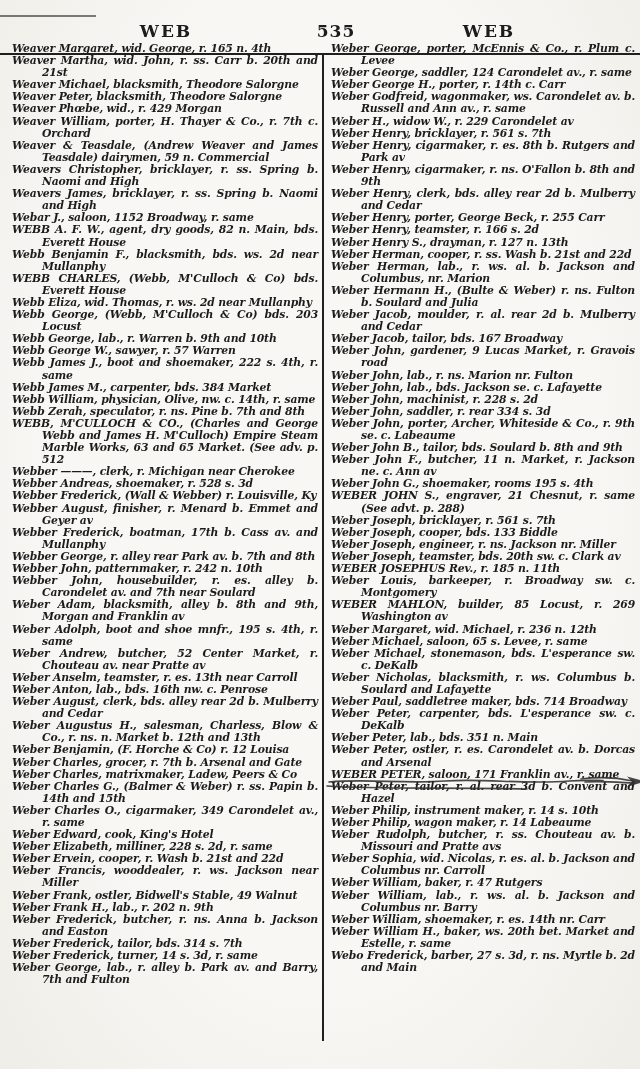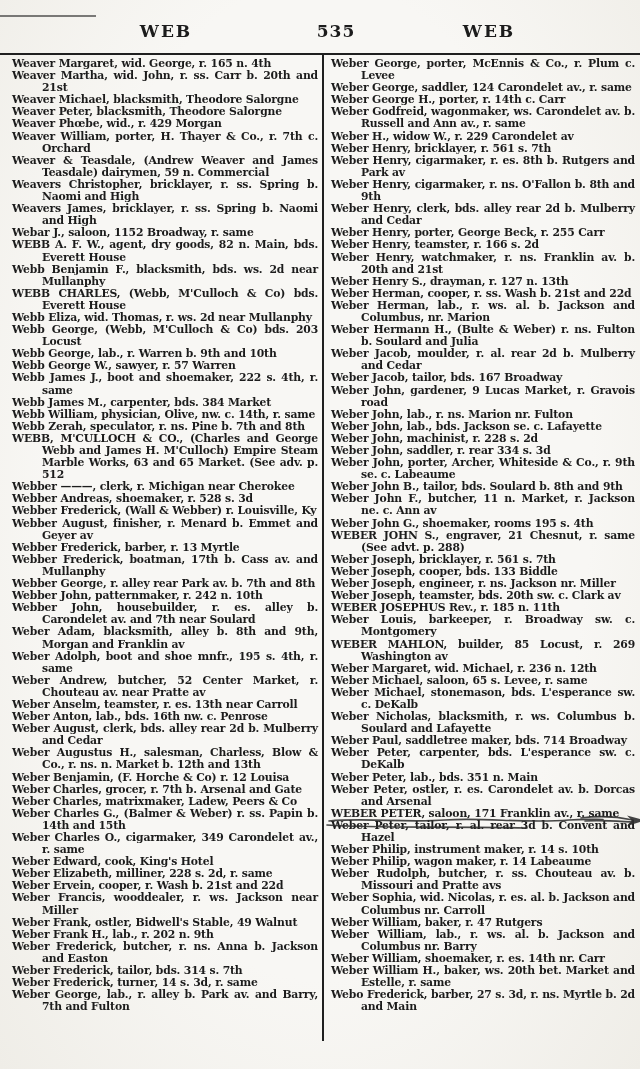--- a/index.html
+++ b/index.html
@@ -15,21 +15,21 @@
   .header{position:absolute;top:21px;left:0;width:640px;height:24px;}
   .hword{
     position:absolute;top:0;transform:translateX(-50%);
     font-size:17px;font-weight:700;letter-spacing:2px;white-space:nowrap;
   }
   .hw-left{left:166px;}
   .hw-page{left:336px;letter-spacing:1px;}
   .hw-right{left:489px;}
   .header-rule{position:absolute;top:53px;left:0;width:640px;height:2px;background:#1f1f1f;}
   .col-divider{position:absolute;top:55px;left:322px;width:2px;height:986px;background:#1f1f1f;}
-  .column{position:absolute;top:58px;}
+  .column{position:absolute;top:43px;font-style:italic;}
   .col-left{left:12px;width:306px;}
   .col-right{left:331px;width:304px;}
   .entry{
     margin:0;
     font-size:10.8px;
     line-height:12.1px;
     font-weight:700;
     letter-spacing:-0.15px;
     text-align:justify;
     padding-left:30px;
@@ -78,21 +78,20 @@
       <p class="entry">Webb George W., sawyer, r. 57 Warren</p>
       <p class="entry">Webb James J., boot and shoemaker, 222 s. 4th, r. same</p>
       <p class="entry">Webb James M., carpenter, bds. 384 Market</p>
       <p class="entry">Webb William, physician, Olive, nw. c. 14th, r. same</p>
       <p class="entry">Webb Zerah, speculator, r. ns. Pine b. 7th and 8th</p>
       <p class="entry">WEBB, M'CULLOCH &amp; CO., (Charles and George Webb and James H. M'Culloch) Empire Steam Marble Works, 63 and 65 Market. (See adv. p. 512</p>
       <p class="entry">Webber ———, clerk, r. Michigan near Cherokee</p>
       <p class="entry">Webber Andreas, shoemaker, r. 528 s. 3d</p>
       <p class="entry">Webber Frederick, (Wall &amp; Webber) r. Louisville, Ky</p>
       <p class="entry">Webber August, finisher, r. Menard b. Emmet and Geyer av</p>
-      <p class="entry">Webber Frederick, barber, r. 13 Myrtle</p>
       <p class="entry">Webber Frederick, boatman, 17th b. Cass av. and Mullanphy</p>
       <p class="entry">Webber George, r. alley rear Park av. b. 7th and 8th</p>
       <p class="entry">Webber John, patternmaker, r. 242 n. 10th</p>
       <p class="entry">Webber John, housebuilder, r. es. alley b. Carondelet av. and 7th near Soulard</p>
       <p class="entry">Weber Adam, blacksmith, alley b. 8th and 9th, Morgan and Franklin av</p>
       <p class="entry">Weber Adolph, boot and shoe mnfr., 195 s. 4th, r. same</p>
       <p class="entry">Weber Andrew, butcher, 52 Center Market, r. Chouteau av. near Pratte av</p>
       <p class="entry">Weber Anselm, teamster, r. es. 13th near Carroll</p>
       <p class="entry">Weber Anton, lab., bds. 16th nw. c. Penrose</p>
       <p class="entry">Weber August, clerk, bds. alley rear 2d b. Mulberry and Cedar</p>
@@ -118,21 +117,20 @@
       <p class="entry">Weber George, saddler, 124 Carondelet av., r. same</p>
       <p class="entry">Weber George H., porter, r. 14th c. Carr</p>
       <p class="entry">Weber Godfreid, wagonmaker, ws. Carondelet av. b. Russell and Ann av., r. same</p>
       <p class="entry">Weber H., widow W., r. 229 Carondelet av</p>
       <p class="entry">Weber Henry, bricklayer, r. 561 s. 7th</p>
       <p class="entry">Weber Henry, cigarmaker, r. es. 8th b. Rutgers and Park av</p>
       <p class="entry">Weber Henry, cigarmaker, r. ns. O'Fallon b. 8th and 9th</p>
       <p class="entry">Weber Henry, clerk, bds. alley rear 2d b. Mulberry and Cedar</p>
       <p class="entry">Weber Henry, porter, George Beck, r. 255 Carr</p>
       <p class="entry">Weber Henry, teamster, r. 166 s. 2d</p>
-      <p class="entry">Weber Henry, watchmaker, r. ns. Franklin av. b. 20th and 21st</p>
       <p class="entry">Weber Henry S., drayman, r. 127 n. 13th</p>
       <p class="entry">Weber Herman, cooper, r. ss. Wash b. 21st and 22d</p>
       <p class="entry">Weber Herman, lab., r. ws. al. b. Jackson and Columbus, nr. Marion</p>
       <p class="entry">Weber Hermann H., (Bulte &amp; Weber) r. ns. Fulton b. Soulard and Julia</p>
       <p class="entry">Weber Jacob, moulder, r. al. rear 2d b. Mulberry and Cedar</p>
       <p class="entry">Weber Jacob, tailor, bds. 167 Broadway</p>
       <p class="entry">Weber John, gardener, 9 Lucas Market, r. Gravois road</p>
       <p class="entry">Weber John, lab., r. ns. Marion nr. Fulton</p>
       <p class="entry">Weber John, lab., bds. Jackson se. c. Lafayette</p>
       <p class="entry">Weber John, machinist, r. 228 s. 2d</p>

